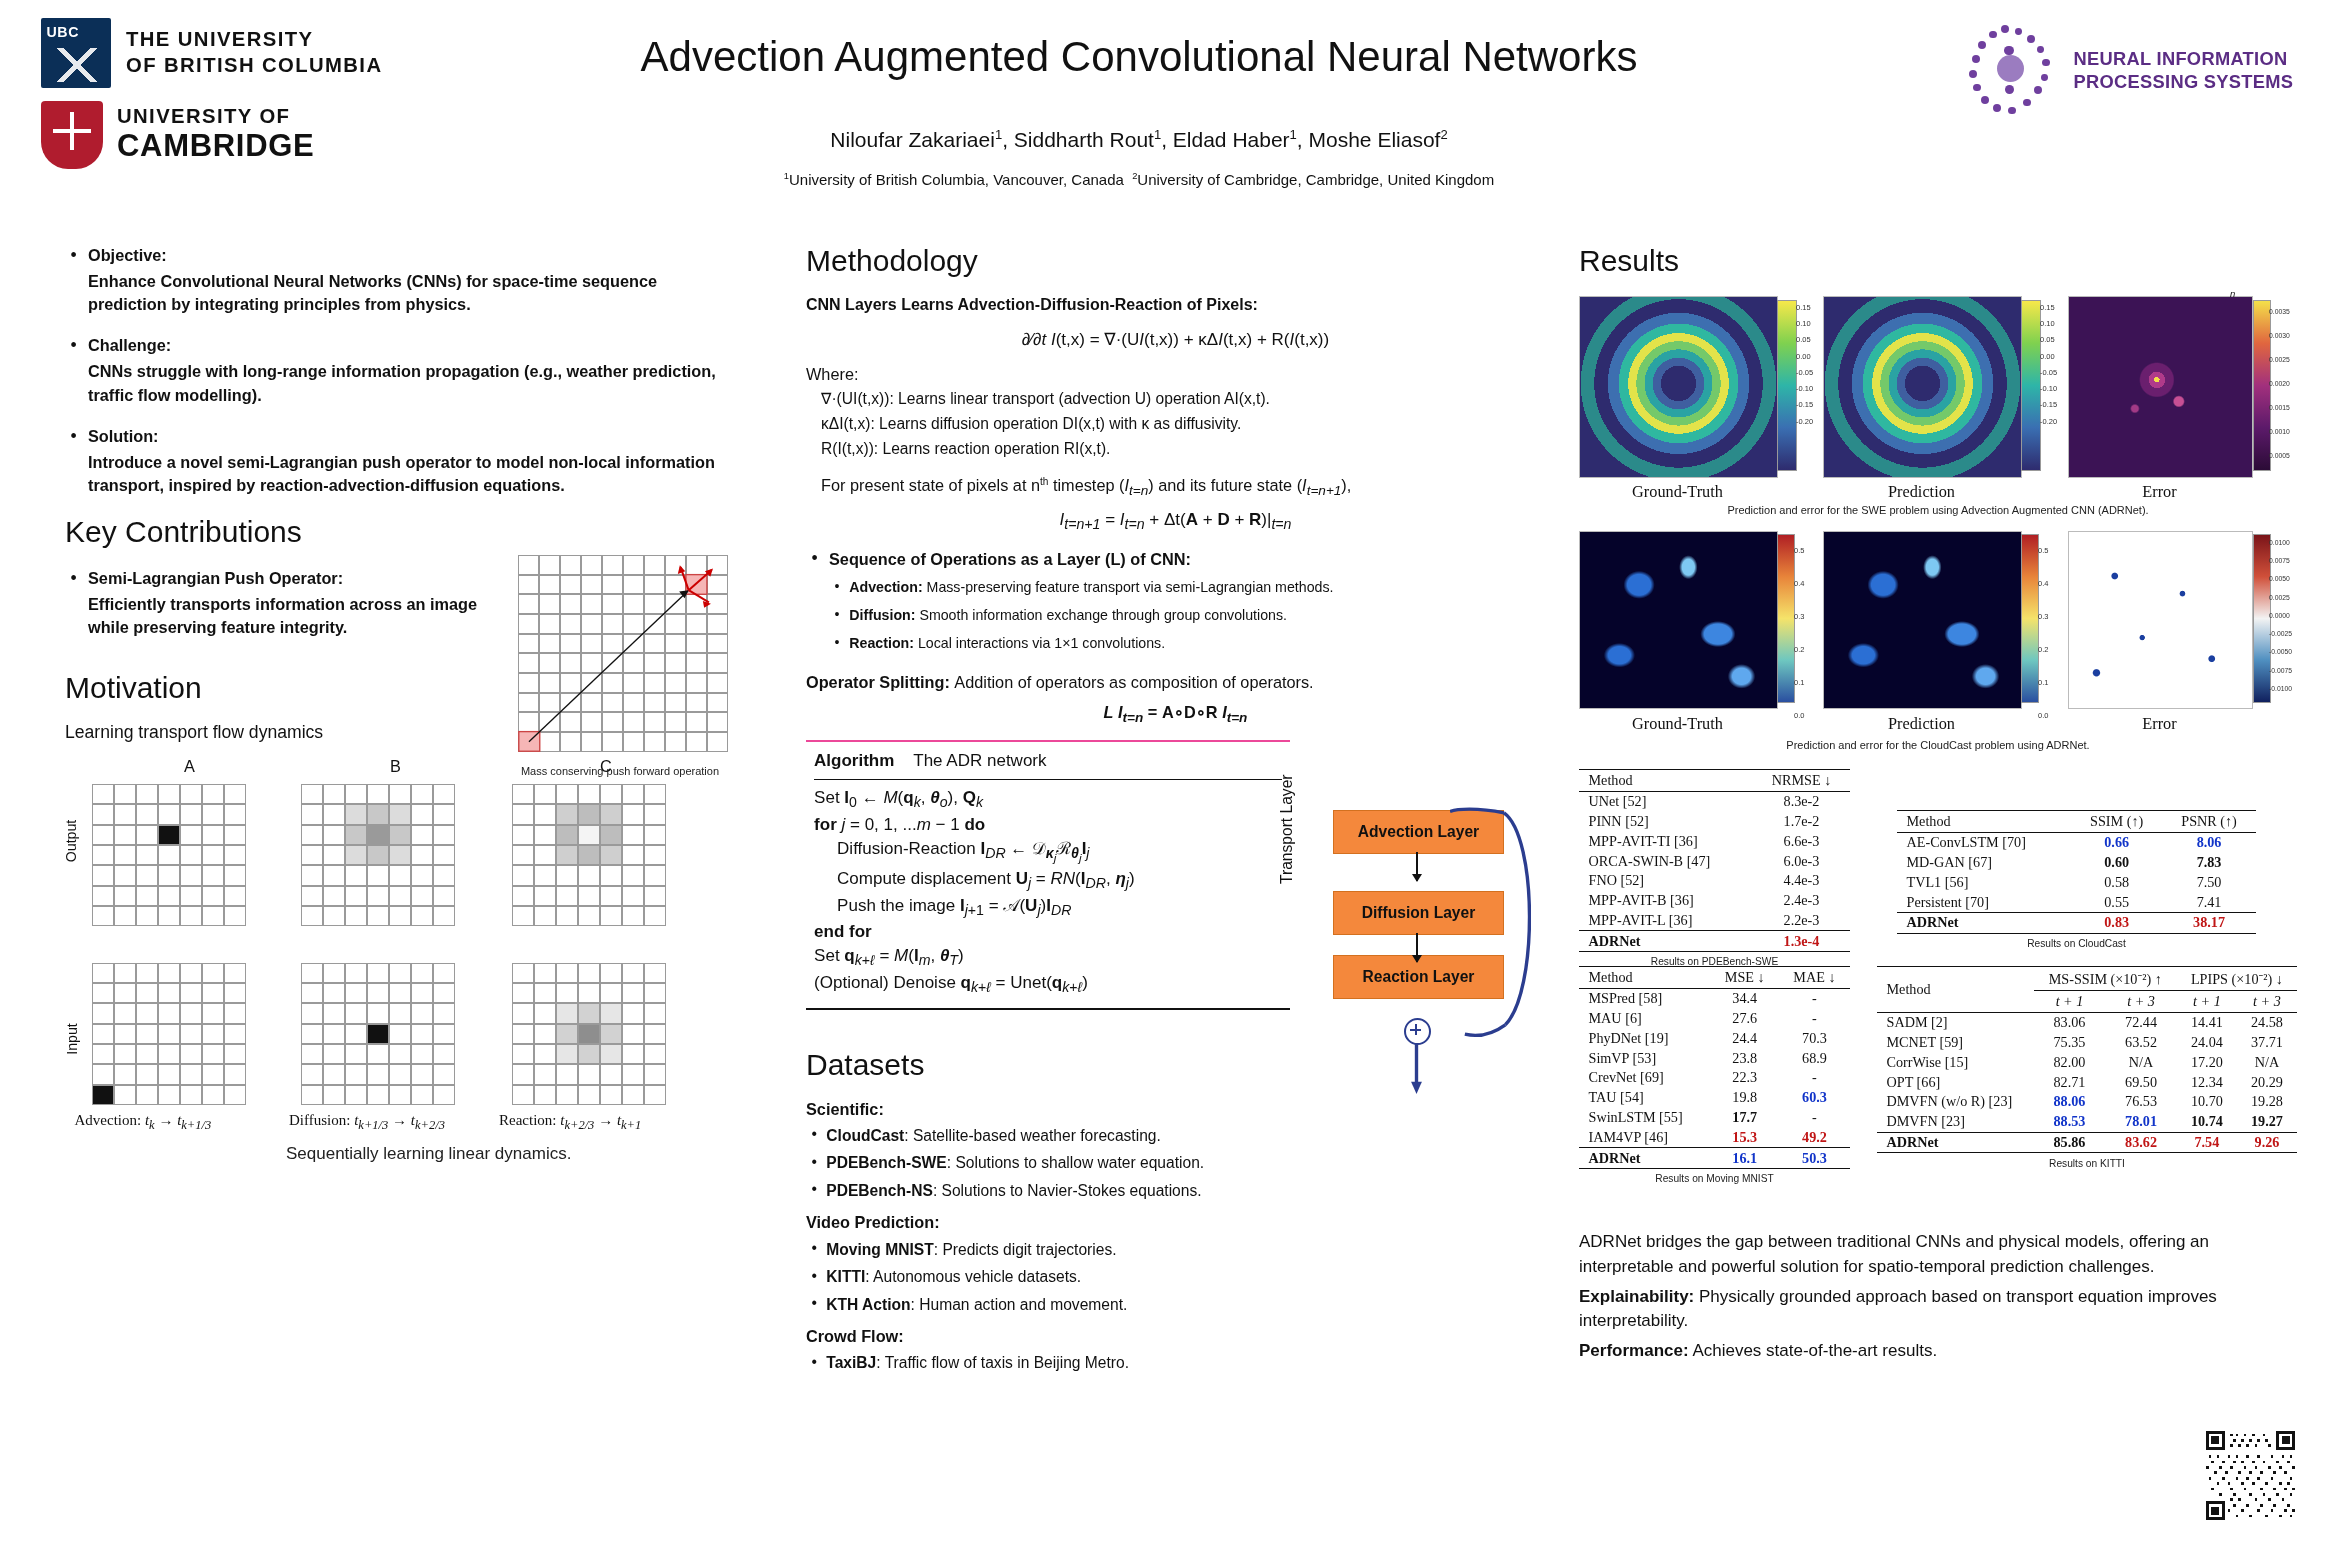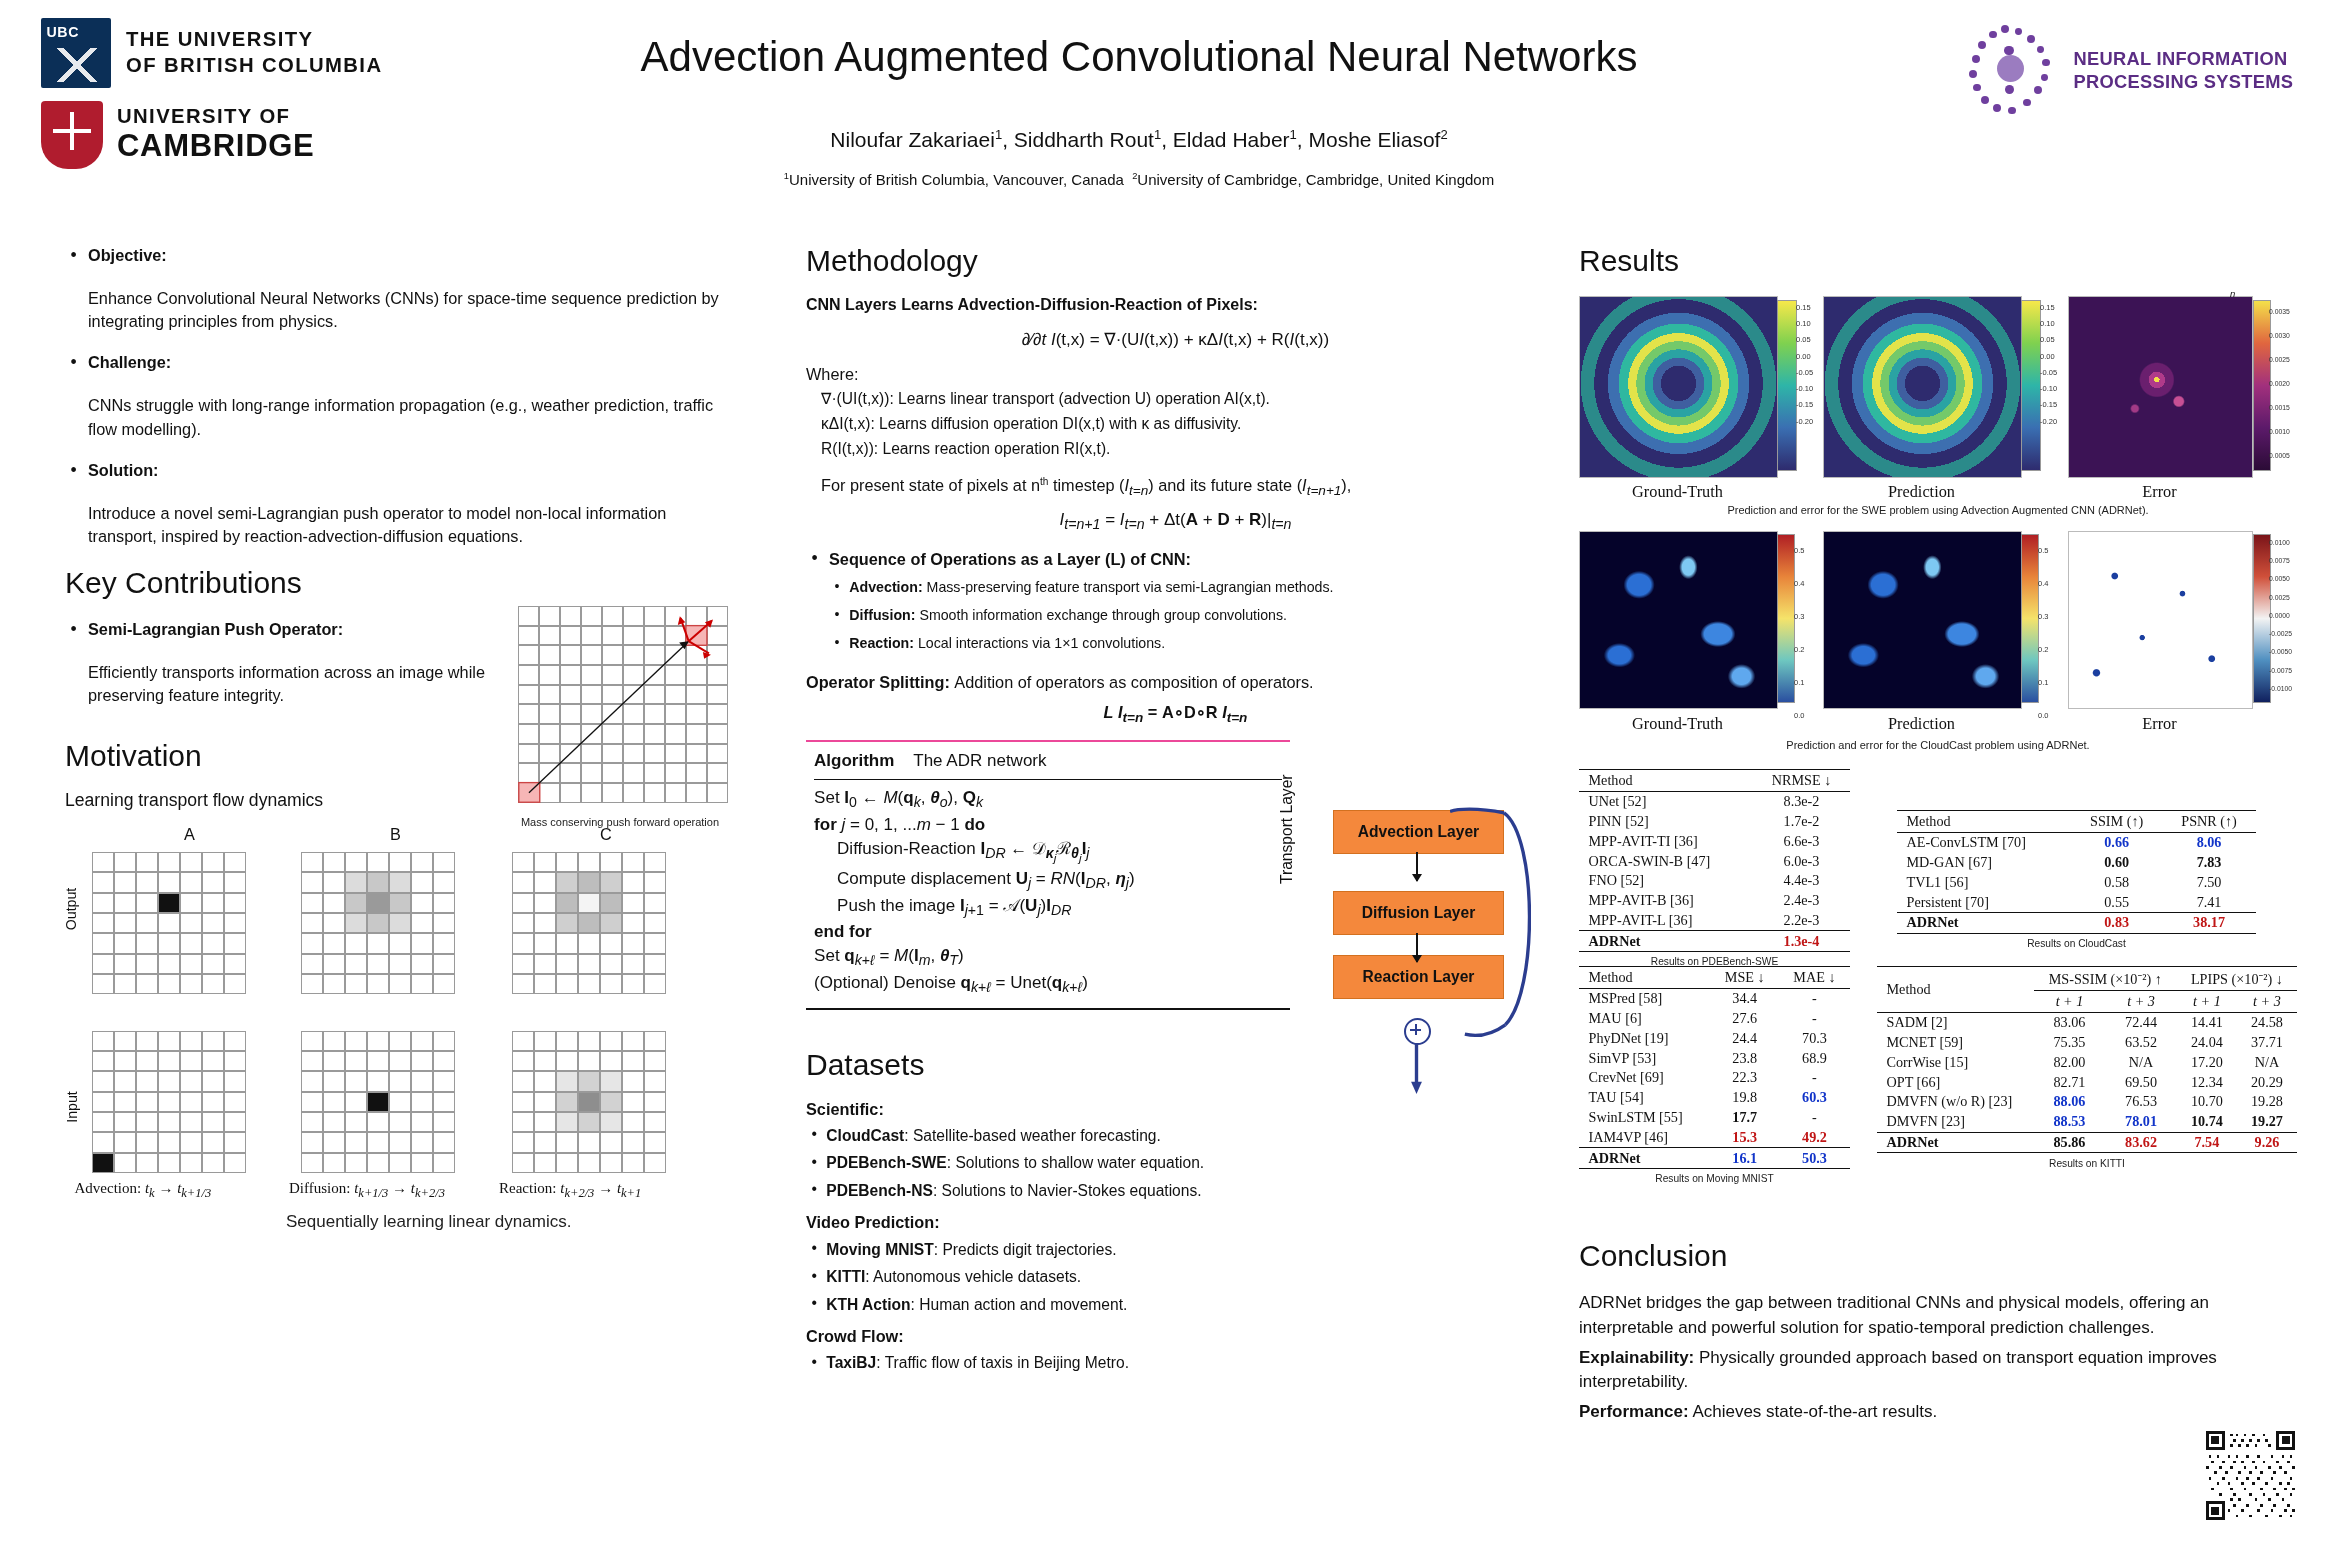--- a/index.html
+++ b/index.html
@@ -46,21 +46,21 @@
   .c2{left:806px;width:739px;}
   .c3{left:1579px;width:718px;}
 
   h2.sec{font-size:30px;font-weight:400;margin:0 0 17.6px 0;color:#111;}
   .sec-gap{margin-top:30px;}
 
   ul.b{margin:0;padding:0;list-style:none;}
   ul.b > li{position:relative;padding-left:23px;margin-bottom:17.6px;font-size:16.3px;line-height:1.45;}
   ul.b > li:before{content:"•";position:absolute;left:5.4px;top:-1.4px;font-size:17.6px;}
   .lbl{font-weight:bold;}
-  .sub{display:block;margin-top:19px;}
+  .sub{display:block;margin-top:2px;font-weight:bold;}
 
   
   .mhead{font-size:16px;font-weight:bold;margin:0 0 15px 0;}
   .eq{text-align:center;font-size:17px;margin:12.2px 0 15px 0;}
   .where{font-size:16.3px;margin:4.1px 0 6.8px 0;}
   .wline{font-size:15.6px;margin:0 0 6.8px 15px;}
   .para{font-size:16.3px;margin:17.6px 0 6.8px 0;}
   ul.b2{margin:6.8px 0 0 0;padding:0;list-style:none;}
   ul.b2>li{position:relative;padding-left:20.3px;margin-bottom:8.1px;font-size:14.2px;line-height:1.4;}
   ul.b2>li:before{content:"•";position:absolute;left:5.4px;top:-1.4px;}
@@ -1069,21 +1069,20 @@
               <td class="red">83.62</td>
               <td class="red">7.54</td>
               <td class="red">9.26</td>
             </tr>
           </tbody>
         </table>
         <div class="tabcap">Results on KITTI</div>
       </div>
     </div>
 
-    <h2 class="sec" style="margin-top:9.5px">Conclusion</h2>
     <div class="concl">
       <p>ADRNet bridges the gap between traditional CNNs and physical models, offering an interpretable and powerful solution for spatio-temporal prediction challenges.</p>
       <p>
         <b>Explainability:</b><span> Physically grounded approach based on transport equation improves interpretability.</span>
       </p>
       <p>
         <b>Performance:</b><span> Achieves state-of-the-art results.</span>
       </p>
     </div>
   </div>

